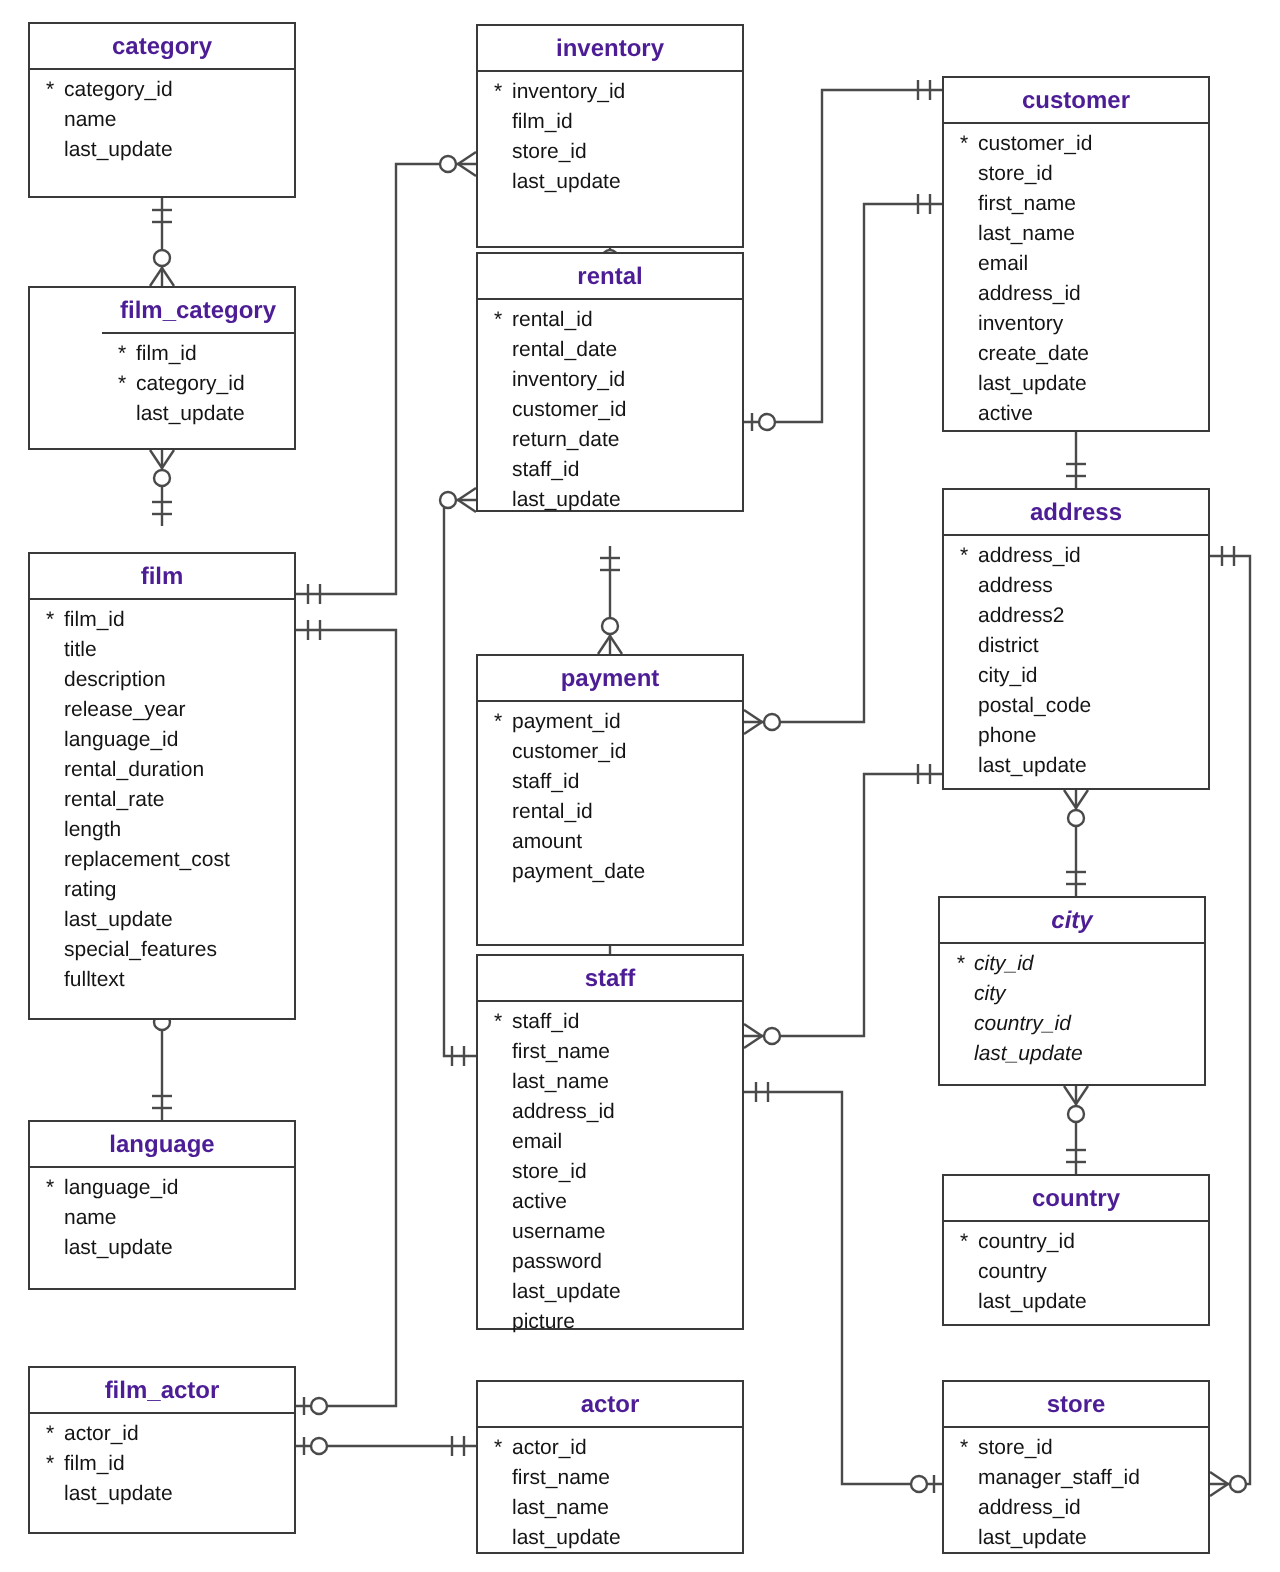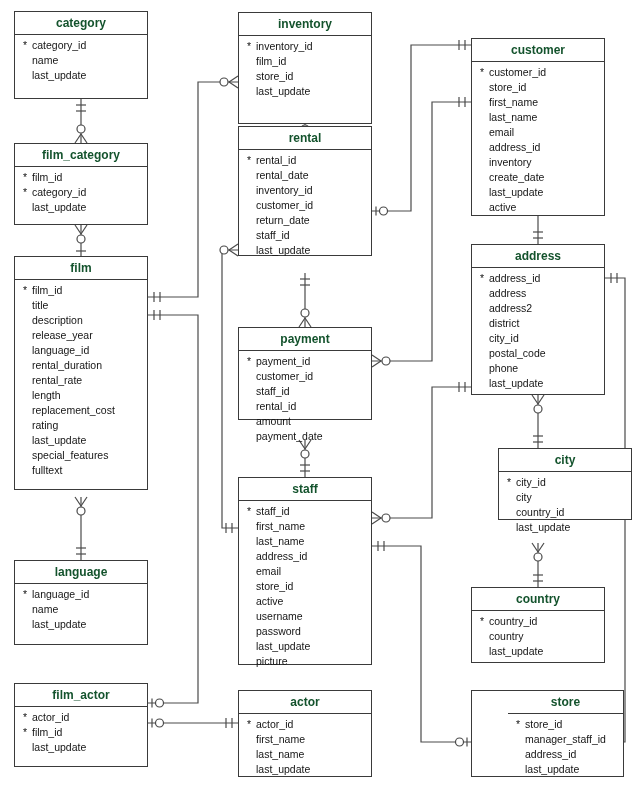--- a/index.html
+++ b/index.html
@@ -14,21 +14,21 @@
   .tbl {
     position:absolute;
     background:#ffffff;
     border:1px solid #3a3a3a;
     box-sizing:border-box;
   }
   .tbl-title {
     height:22px; line-height:22px;
     text-align:center;
     font-weight:bold; font-size:12px;
-    color:#14532d;
+    color:#4c1d95;
     border-bottom:1px solid #3a3a3a;
     white-space:nowrap; overflow:hidden;
   }
   .tbl-fields { padding:3px 2px 0 8px; }
   .frow {
     height:15px; line-height:15px;
     font-size:10.5px; color:#141414;
     white-space:nowrap;
   }
   .pk { display:inline-block; width:9px; }
@@ -181,29 +181,29 @@
     </svg>
   <div id="tables">
       <div class="tbl" style="left: 14px; top: 11px; width: 134px; height: 88px;">
         <div class="tbl-title">category</div>
         <div class="tbl-fields">
           <div class="frow"><span class="pk">*</span><span>category_id</span></div>
           <div class="frow"><span class="pk"></span><span>name</span></div>
           <div class="frow"><span class="pk"></span><span>last_update</span></div>
         </div>
       </div>
-      <div class="tbl" style="left: 14px; top: 143px; width: 134px; height: 82px;">
+      <div class="tbl" style="left: 14px; top: 143px; width: 134px; height: 82px; padding-left: 36px;">
         <div class="tbl-title">film_category</div>
         <div class="tbl-fields">
           <div class="frow"><span class="pk">*</span><span>film_id</span></div>
           <div class="frow"><span class="pk">*</span><span>category_id</span></div>
           <div class="frow"><span class="pk"></span><span>last_update</span></div>
         </div>
       </div>
-      <div class="tbl" style="left: 14px; top: 256px; width: 134px; height: 234px;">
+      <div class="tbl" style="left: 14px; top: 276px; width: 134px; height: 234px;">
         <div class="tbl-title">film</div>
         <div class="tbl-fields">
           <div class="frow"><span class="pk">*</span><span>film_id</span></div>
           <div class="frow"><span class="pk"></span><span>title</span></div>
           <div class="frow"><span class="pk"></span><span>description</span></div>
           <div class="frow"><span class="pk"></span><span>release_year</span></div>
           <div class="frow"><span class="pk"></span><span>language_id</span></div>
           <div class="frow"><span class="pk"></span><span>rental_duration</span></div>
           <div class="frow"><span class="pk"></span><span>rental_rate</span></div>
           <div class="frow"><span class="pk"></span><span>length</span></div>
@@ -244,21 +244,21 @@
         <div class="tbl-fields">
           <div class="frow"><span class="pk">*</span><span>rental_id</span></div>
           <div class="frow"><span class="pk"></span><span>rental_date</span></div>
           <div class="frow"><span class="pk"></span><span>inventory_id</span></div>
           <div class="frow"><span class="pk"></span><span>customer_id</span></div>
           <div class="frow"><span class="pk"></span><span>return_date</span></div>
           <div class="frow"><span class="pk"></span><span>staff_id</span></div>
           <div class="frow"><span class="pk"></span><span>last_update</span></div>
         </div>
       </div>
-      <div class="tbl" style="left: 238px; top: 327px; width: 134px; height: 93px;">
+      <div class="tbl" style="left: 238px; top: 327px; width: 134px; height: 146px;">
         <div class="tbl-title">payment</div>
         <div class="tbl-fields">
           <div class="frow"><span class="pk">*</span><span>payment_id</span></div>
           <div class="frow"><span class="pk"></span><span>customer_id</span></div>
           <div class="frow"><span class="pk"></span><span>staff_id</span></div>
           <div class="frow"><span class="pk"></span><span>rental_id</span></div>
           <div class="frow"><span class="pk"></span><span>amount</span></div>
           <div class="frow"><span class="pk"></span><span>payment_date</span></div>
         </div>
       </div>
@@ -308,38 +308,38 @@
           <div class="frow"><span class="pk">*</span><span>address_id</span></div>
           <div class="frow"><span class="pk"></span><span>address</span></div>
           <div class="frow"><span class="pk"></span><span>address2</span></div>
           <div class="frow"><span class="pk"></span><span>district</span></div>
           <div class="frow"><span class="pk"></span><span>city_id</span></div>
           <div class="frow"><span class="pk"></span><span>postal_code</span></div>
           <div class="frow"><span class="pk"></span><span>phone</span></div>
           <div class="frow"><span class="pk"></span><span>last_update</span></div>
         </div>
       </div>
-      <div class="tbl" style="left: 498px; top: 448px; width: 134px; height: 72px;">
+      <div class="tbl" style="left: 469px; top: 448px; width: 134px; height: 95px; font-style: italic;">
         <div class="tbl-title">city</div>
         <div class="tbl-fields">
           <div class="frow"><span class="pk">*</span><span>city_id</span></div>
           <div class="frow"><span class="pk"></span><span>city</span></div>
           <div class="frow"><span class="pk"></span><span>country_id</span></div>
           <div class="frow"><span class="pk"></span><span>last_update</span></div>
         </div>
       </div>
       <div class="tbl" style="left: 471px; top: 587px; width: 134px; height: 76px;">
         <div class="tbl-title">country</div>
         <div class="tbl-fields">
           <div class="frow"><span class="pk">*</span><span>country_id</span></div>
           <div class="frow"><span class="pk"></span><span>country</span></div>
           <div class="frow"><span class="pk"></span><span>last_update</span></div>
         </div>
       </div>
-      <div class="tbl" style="left: 471px; top: 690px; width: 153px; height: 87px; padding-left: 36px;">
+      <div class="tbl" style="left: 471px; top: 690px; width: 134px; height: 87px;">
         <div class="tbl-title">store</div>
         <div class="tbl-fields">
           <div class="frow"><span class="pk">*</span><span>store_id</span></div>
           <div class="frow"><span class="pk"></span><span>manager_staff_id</span></div>
           <div class="frow"><span class="pk"></span><span>address_id</span></div>
           <div class="frow"><span class="pk"></span><span>last_update</span></div>
         </div>
       </div>
     </div>
 </div>

